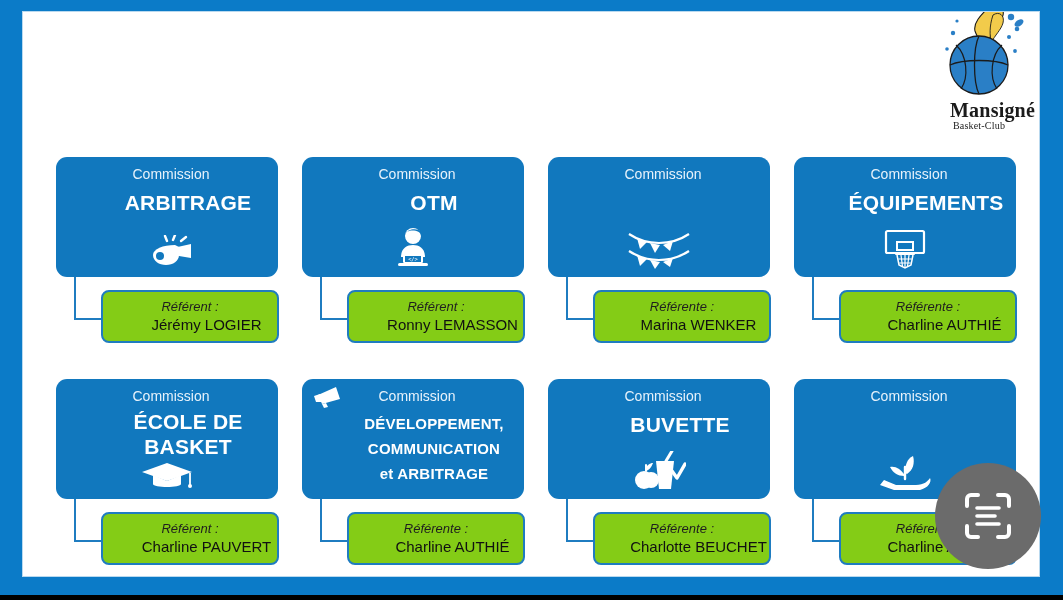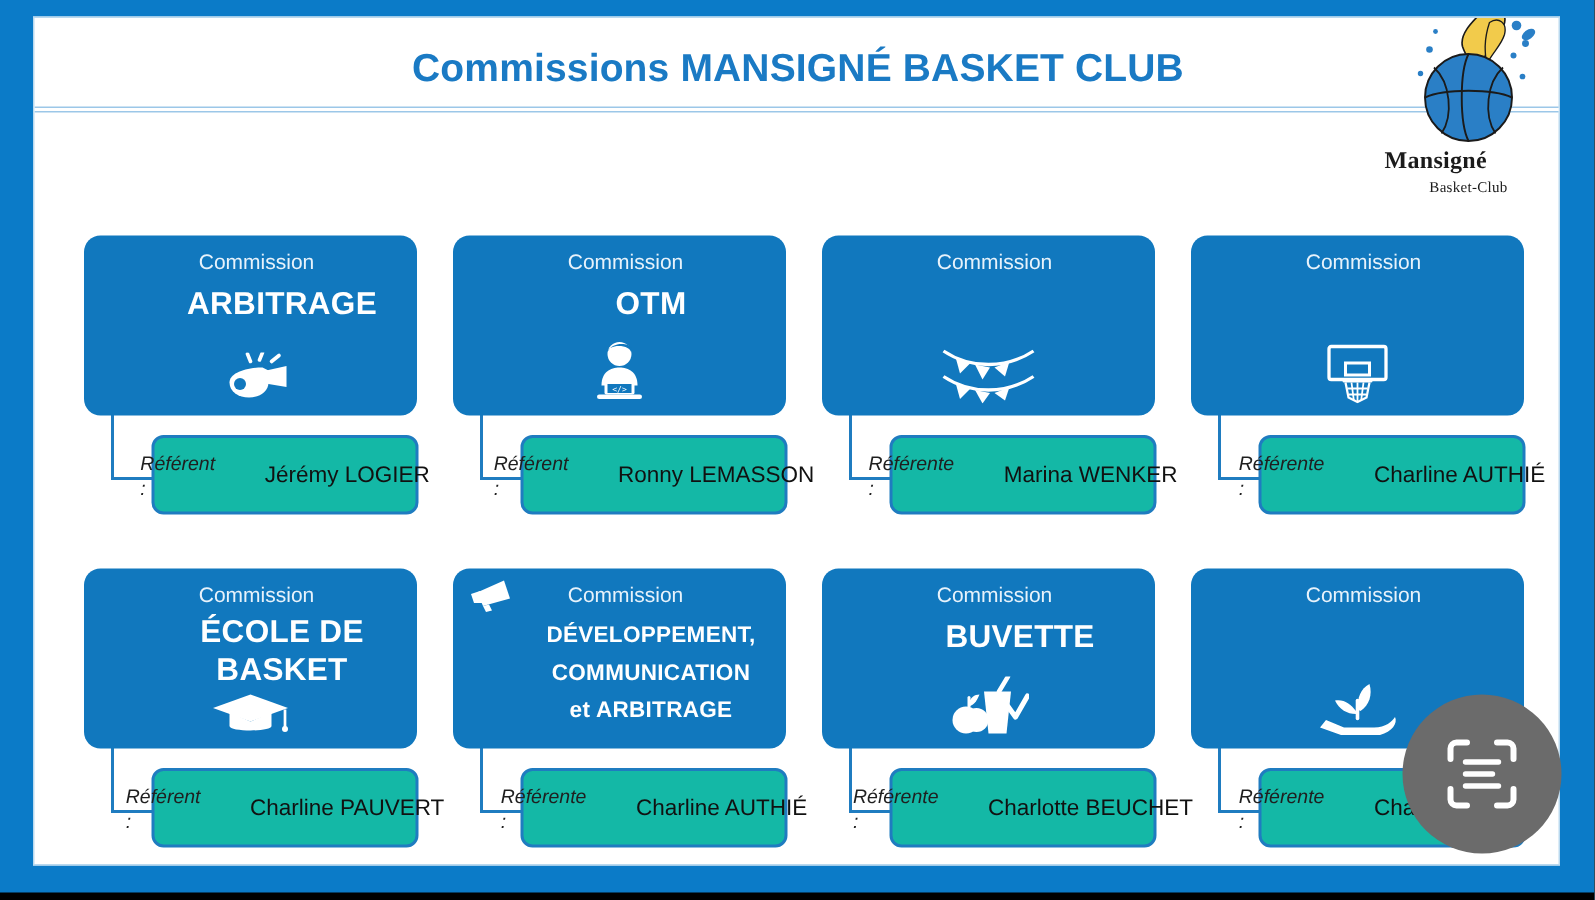--- a/index.html
+++ b/index.html
@@ -78,24 +78,24 @@
     top: -9px;
     width: 112px;
     height: 145px;
     z-index: 25;
   }
   #logo svg { display: block; }
   #logo-name {
     position: absolute;
     left: 0; top: 96px;
     width: 112px;
-    text-align: left;
+    text-align: right;
     font-family: "Liberation Serif", serif;
     font-weight: bold;
-    font-size: 16px;
+    font-size: 20px;
     color: #1b1b1b;
     letter-spacing: 0.2px;
   }
   #logo-sub {
     position: absolute;
     left: 0; top: 117px;
     width: 112px;
     text-align: center;
     font-family: "Liberation Serif", serif;
     font-size: 10px;
@@ -197,26 +197,26 @@
     background: #1f7cc0;
   }
 
   
   .referent {
     position: absolute;
     left: 45px;
     top: 133px;
     width: 178px;
     height: 53px;
-    background: #14b8a6;
+    background: #84cc16;
     border: 2px solid #1f7cc0;
     border-radius: 8px;
     z-index: 8;
     display: flex;
-    flex-direction: row;
+    flex-direction: column;
     align-items: center;
     justify-content: center;
   }
   .referent-role {
     font-size: 13px;
     font-style: italic;
     color: #1f1f1f;
     line-height: 17px;
   }
   .referent-name {
@@ -243,28 +243,20 @@
   }
   #fab svg { display: block; }
 </style>
 </head>
 <body>
 
 <div id="screen">
 
   <div id="page">
 
-    <div id="header">
-      <div id="page-title">Commissions MANSIGNÉ BASKET CLUB</div>
-      <div id="title-rule">
-        <div class="rule-line"></div>
-        <div class="rule-gap"></div>
-        <div class="rule-line"></div>
-      </div>
-    </div>
 
     <div id="logo">
       <svg width="112" height="100" viewBox="0 0 112 100">
 
         <path d="M64 6 C70 0 78 1 80 8 C82 15 74 20 70 28 C66 36 64 42 62 48 C58 40 54 34 52 28 C50 20 58 12 64 6 Z" fill="#f2cb4b" stroke="#1b1b1b" stroke-width="1.1"></path>
         <path d="M70 12 C76 8 82 12 80 20 C78 27 72 32 68 40 C67 32 66 24 70 12 Z" fill="#f2cb4b" stroke="#1b1b1b" stroke-width="0.9"></path>
 
         <circle cx="88" cy="14" r="3.2" fill="#2a7fc6"></circle>
         <circle cx="94" cy="26" r="2.3" fill="#2a7fc6"></circle>
         <circle cx="86" cy="34" r="2.0" fill="#2a7fc6"></circle>
@@ -357,20 +349,21 @@
       </div>
       <div class="referent">
         <div class="referent-role">Référente :</div>
         <div class="referent-name">Marina WENKER</div>
       </div>
     </div>
 
     <div class="commission" style="left:771px; top:145px;">
       <div class="card">
         <div class="card-label">Commission</div>
+        <div class="card-title">ÉQUIPEMENTS</div>
         <div class="card-icon">
           <svg width="50" height="40" viewBox="0 0 50 40">
             <rect x="6" y="2" width="38" height="22" rx="1.5" fill="none" stroke="#ffffff" stroke-width="2.2"></rect>
             <rect x="17" y="13" width="16" height="8" fill="none" stroke="#ffffff" stroke-width="2"></rect>
             <rect x="15" y="23" width="20" height="3" rx="1" fill="#ffffff"></rect>
             <path d="M17 26 L19 36 L25 39 L31 36 L33 26" fill="none" stroke="#ffffff" stroke-width="1.5"></path>
             <path d="M21 26 L22.5 37.5 M25 26 L25 39 M29 26 L27.5 37.5" stroke="#ffffff" stroke-width="1.2"></path>
             <path d="M18.3 30 L31.7 30 M19.3 34 L30.7 34" stroke="#ffffff" stroke-width="1.2"></path>
           </svg>
         </div>

